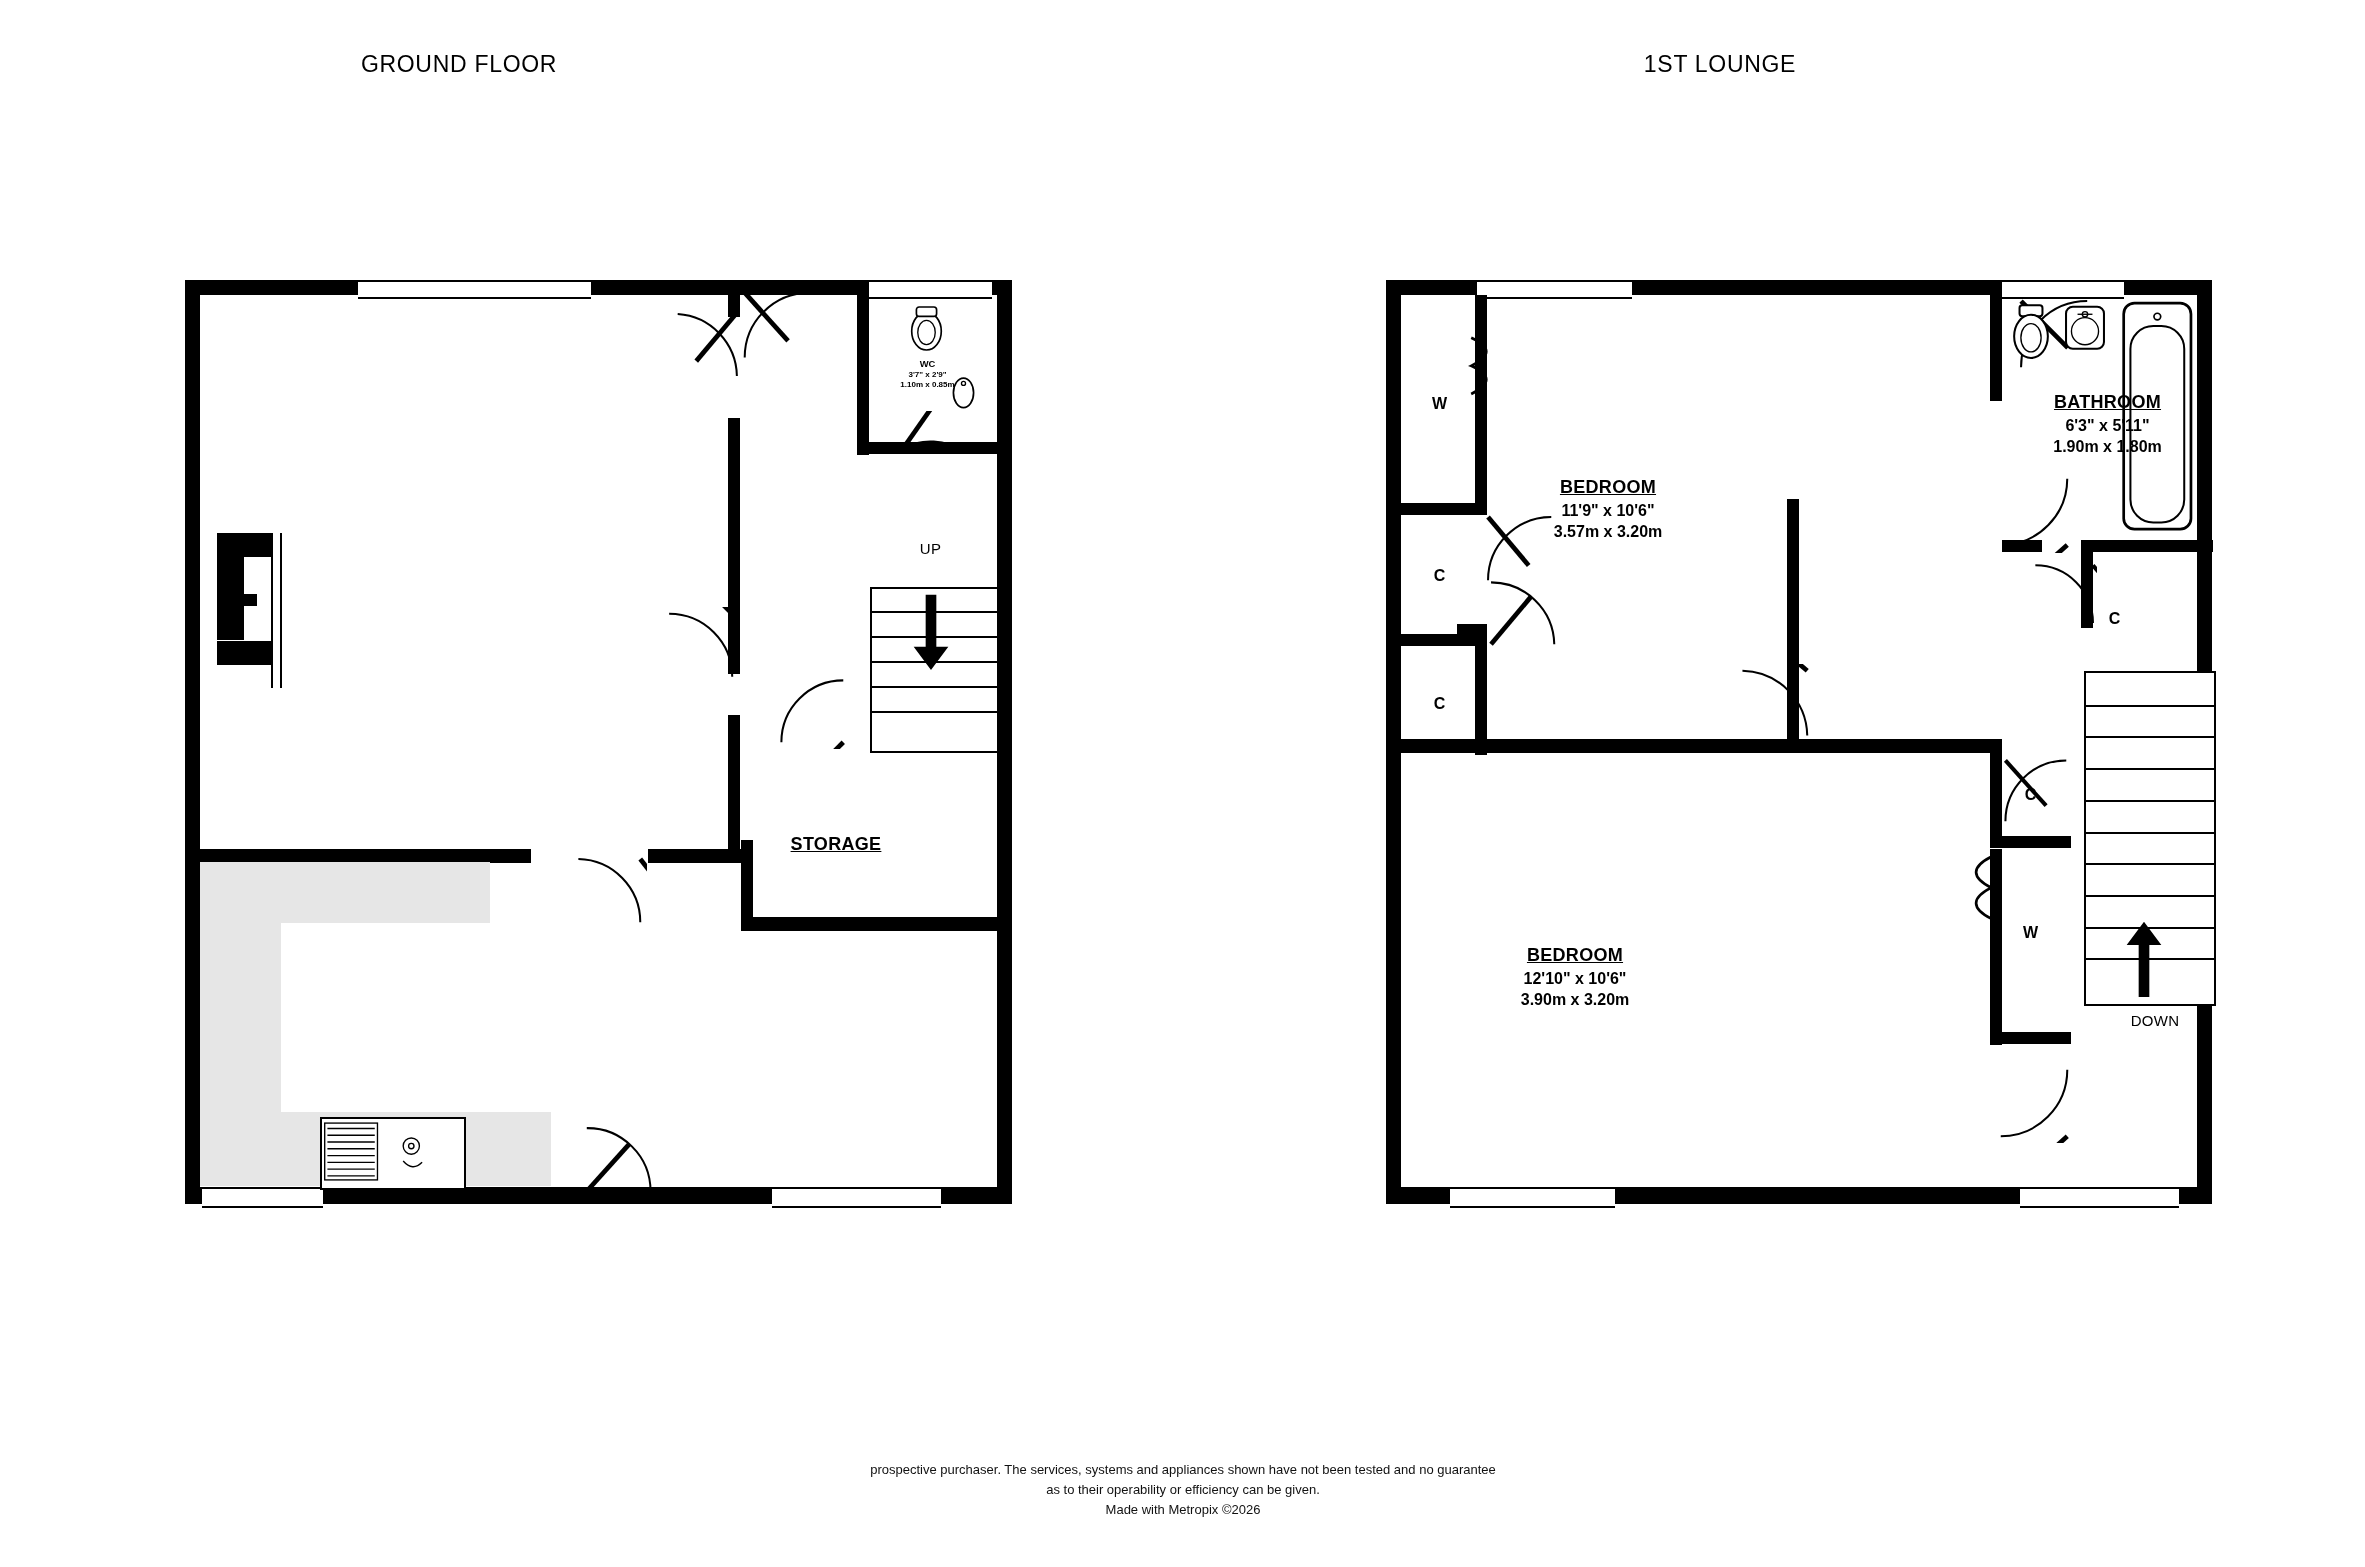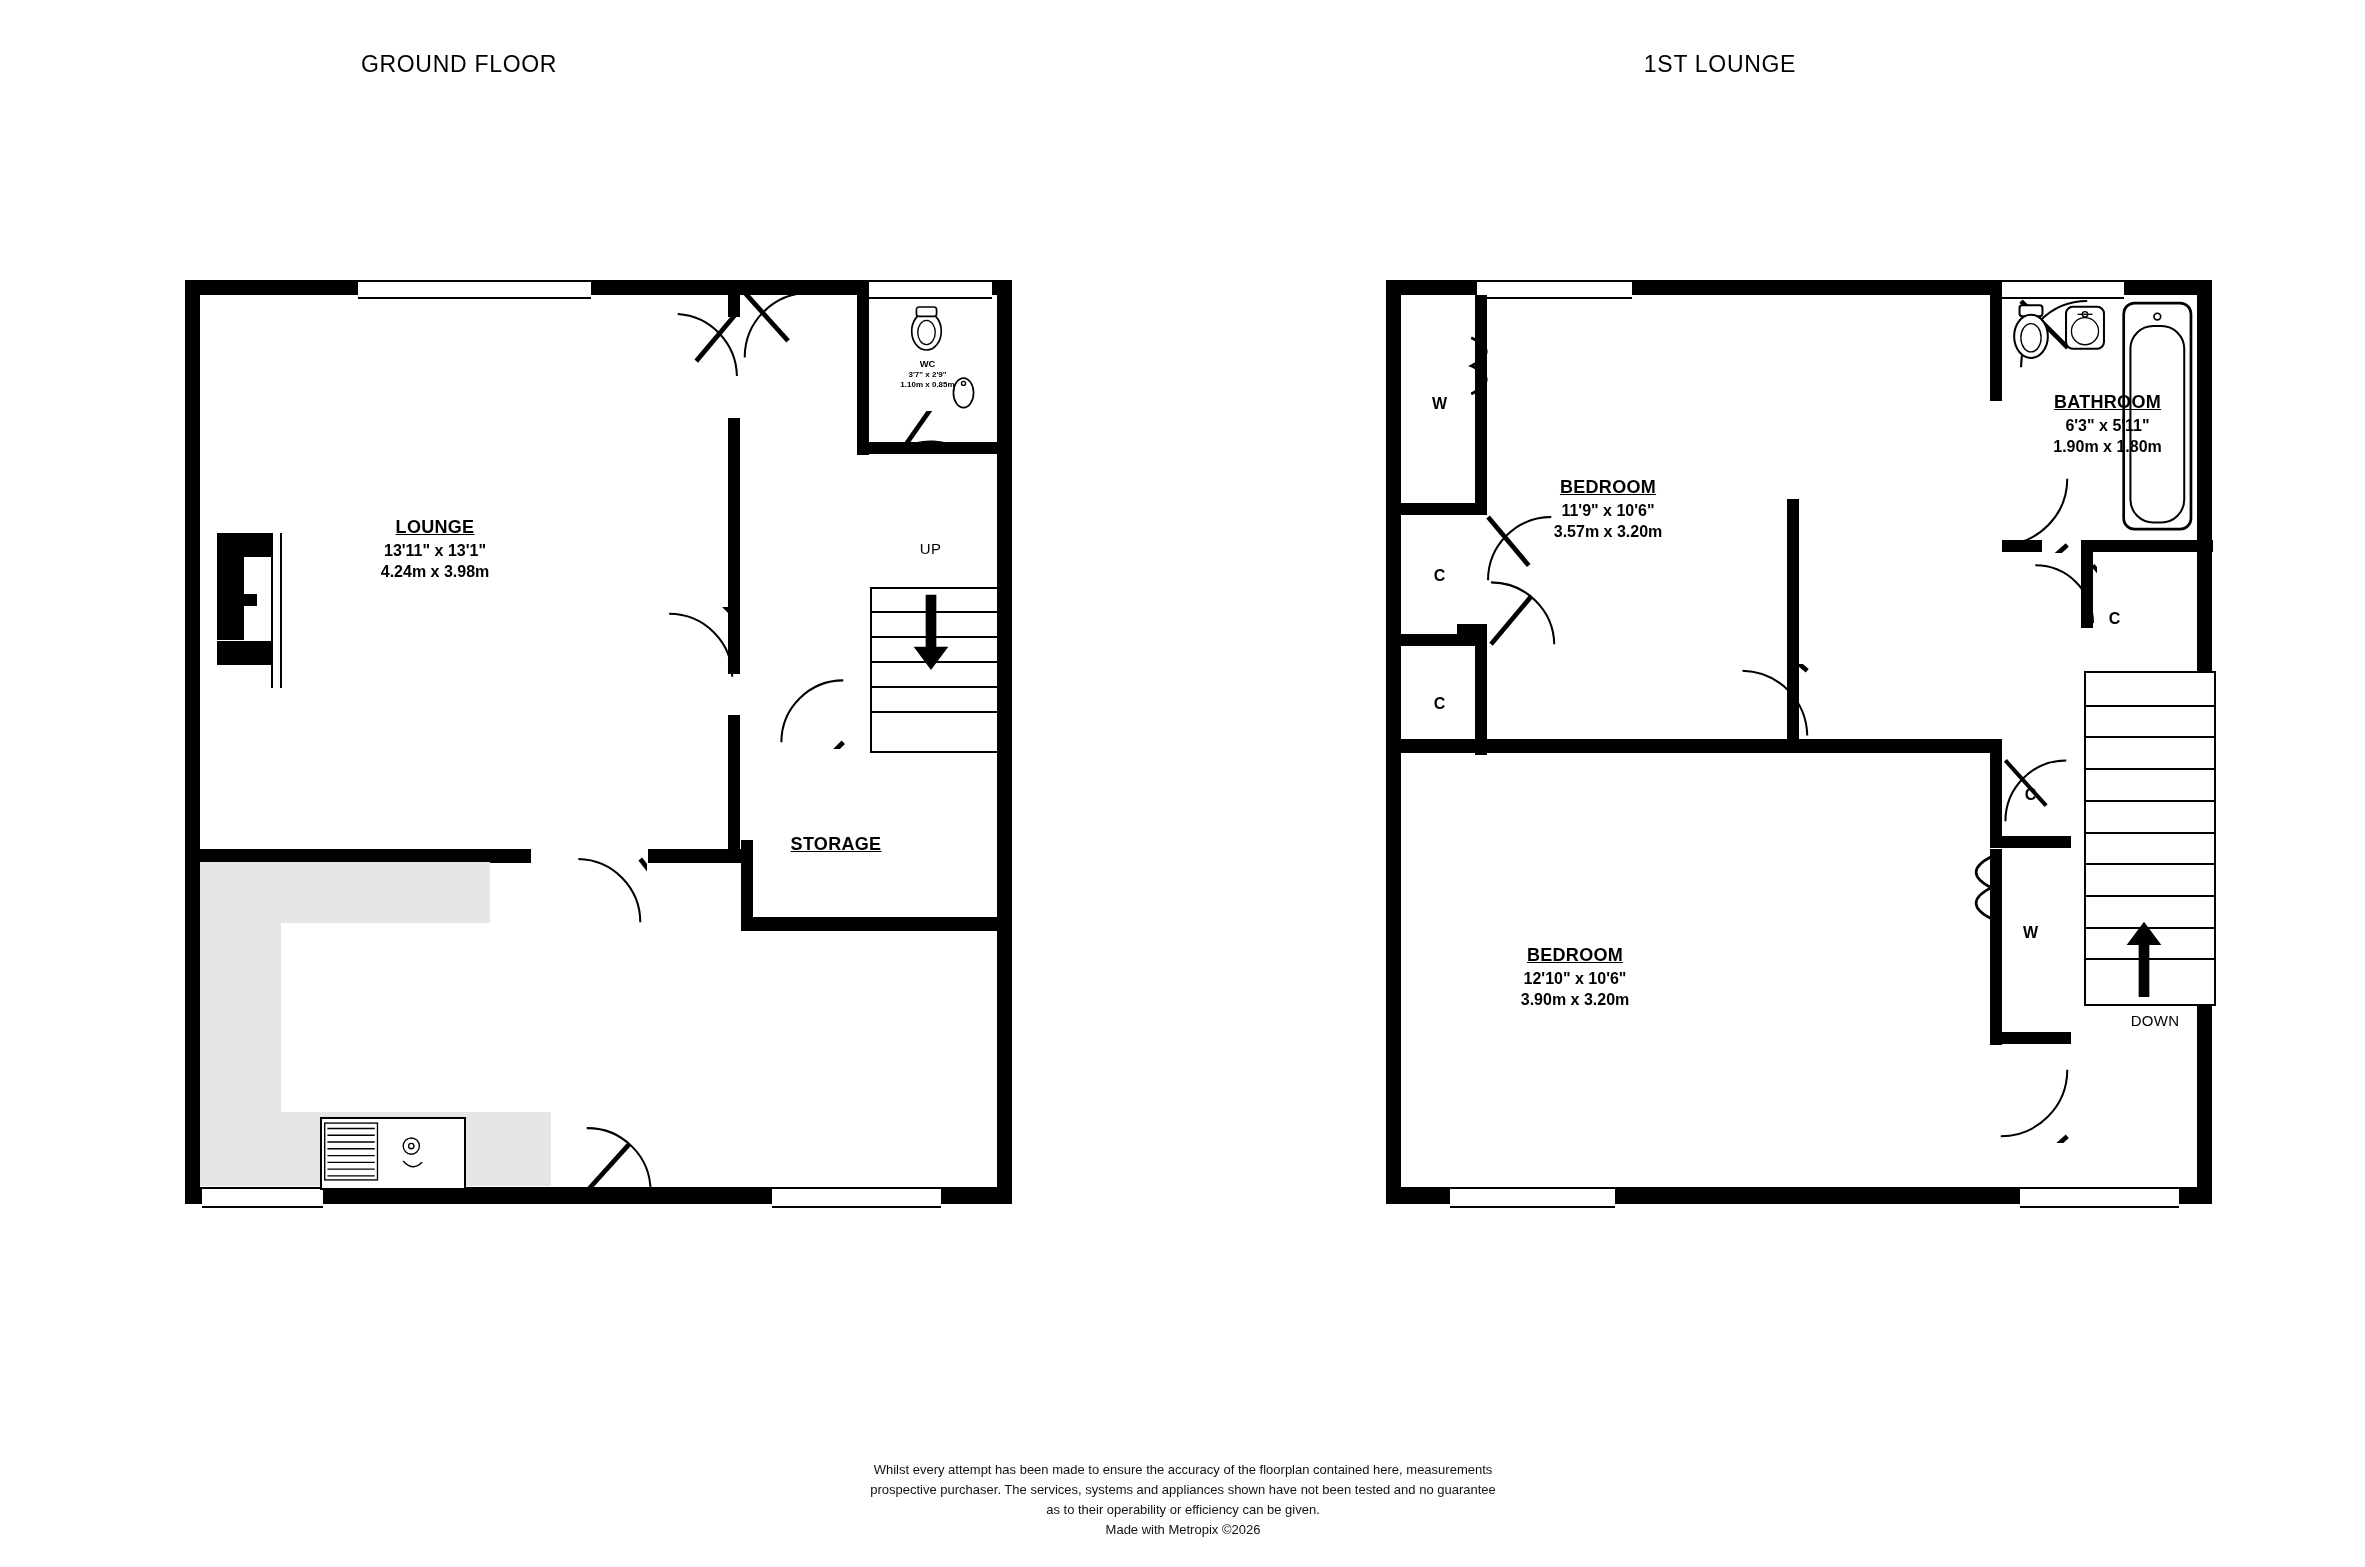--- a/index.html
+++ b/index.html
@@ -151,25 +151,20 @@
       <ellipse cx="29" cy="42" rx="13" ry="18" fill="#fff" stroke="#000" stroke-width="2"></ellipse>
     </svg>
   </div>
   <div class="fixture" style="left:950px;top:374px;">
     <svg width="27" height="37" viewBox="0 0 40 55">
       <ellipse cx="20" cy="28" rx="15" ry="22" fill="#fff" stroke="#000" stroke-width="2.5"></ellipse>
       <circle cx="20" cy="14" r="3" fill="none" stroke="#000" stroke-width="2"></circle>
     </svg>
   </div>
 
-  <div class="room-label" style="left:290px;top:516px;width:290px;">
-    <div class="nm">LOUNGE</div>
-    <div class="dim">13'11"  x 13'1"</div>
-    <div class="dim">4.24m  x 3.98m</div>
-  </div>
 
 
   <div class="room-label" style="left:735px;top:833px;width:202px;">
     <div class="nm">STORAGE</div>
   </div>
 
   <div class="tiny" style="left:877px;top:358px;width:101px;">
     <div class="nm">WC</div>
     <div class="dim">3'7"  x 2'9"</div>
     <div class="dim">1.10m x 0.85m</div>
@@ -333,18 +328,17 @@
 
   <div class="tag" style="left:94px;top:395px;width:61px;">W</div>
   <div class="tag" style="left:94px;top:567px;width:61px;">C</div>
   <div class="tag" style="left:94px;top:695px;width:61px;">C</div>
   <div class="tag" style="left:769px;top:610px;width:61px;">C</div>
   <div class="tag" style="left:685px;top:786px;width:61px;">C</div>
   <div class="tag" style="left:685px;top:924px;width:61px;">W</div>
 </div>
 
 <div class="disclaimer" style="left:0;top:1460px;">
-  <div>Whilst every attempt has been made to ensure the accuracy of the floorplan contained here, measurements</div>
   <div>prospective purchaser. The services, systems and appliances shown have not been tested and no guarantee</div>
   <div>as to their operability or efficiency can be given.</div>
   <div>Made with Metropix ©2026</div>
 </div>
 
 
 </body></html>

